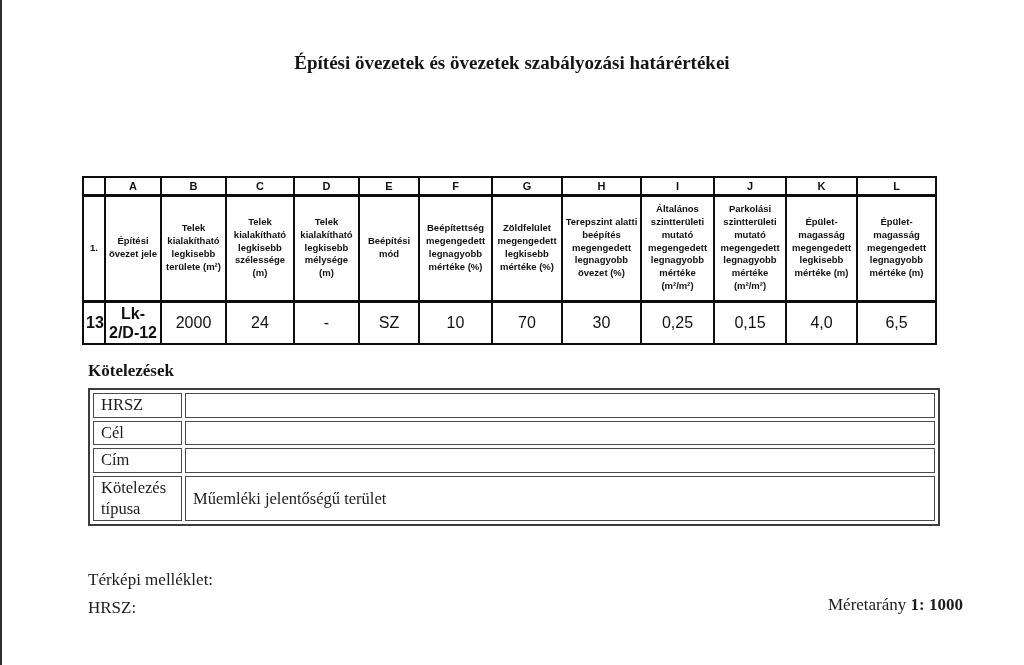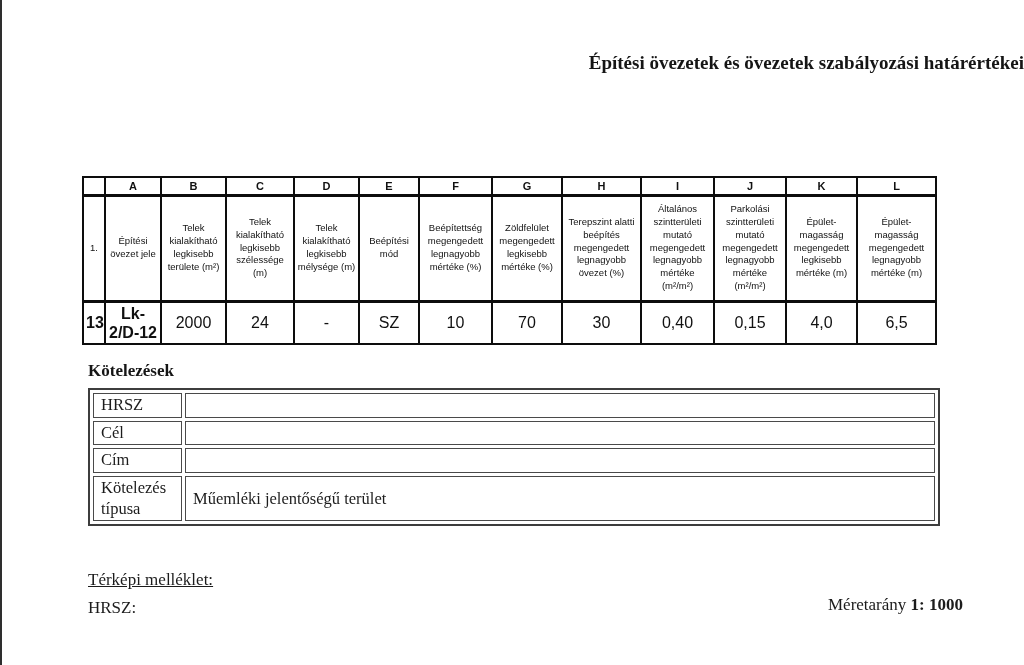--- a/index.html
+++ b/index.html
@@ -15,21 +15,21 @@
   .page-edge-line {
     position: absolute;
     left: 0; top: 0;
     width: 2px; height: 665px;
     background: #2e2e2e;
   }
   .doc-title {
     position: absolute;
     left: 0; top: 52px;
     width: 1024px;
-    text-align: right;
+    text-align: center;
     font-family: "Liberation Serif", serif;
     font-weight: bold;
     font-size: 19px;
     color: #151515;
   }
   .doc-subtitle {
     position: absolute;
     left: 0; top: 117px;
     width: 1024px;
     text-align: center;
@@ -56,21 +56,21 @@
     overflow: hidden;
   }
   .zoning tr.letters td {
     height: 18px;
     font-weight: bold;
     font-size: 11px;
     border-bottom-width: 3px;
   }
   .zoning tr.desc td {
     height: 106px;
-    font-weight: normal;
+    font-weight: bold;
     font-size: 9.5px;
     line-height: 1.35;
     border-bottom-width: 3px;
   }
   .zoning tr.data td {
     height: 33px;
     font-size: 16px;
   }
   .zoning td.numcol { font-weight: bold; font-size: 11px; }
   .zoning tr.data td.zonecode { font-weight: bold; line-height: 1.2; }
@@ -106,21 +106,21 @@
   .obligations tr.short td { height: 24px; }
   .obligations tr.tall td { height: 44px; }
   .obligations td.obl-label { line-height: 1.25; margin-top: 6px; }
   
   .footer-line {
     position: absolute;
     font-family: "Liberation Serif", serif;
     font-size: 17px;
     color: #1c1c1c;
   }
-  .map-attachment { left: 88px; top: 570px; text-decoration: underline; }
+  .map-attachment { left: 88px; top: 570px; }
   .hrsz-footer    { left: 88px; top: 598px; }
   .scale-line     { top: 595px; right: 61px; }
   .scale-line .scale-value { font-weight: bold; }
 </style>
 </head>
 <body>
 
 <div class="page">
   <div class="page-edge-line"></div>
 
@@ -176,21 +176,21 @@
     <tr class="data">
       <td class="numcol">13.</td>
       <td class="zonecode">Lk-2/D-12</td>
       <td>2000</td>
       <td>24</td>
       <td>-</td>
       <td>SZ</td>
       <td>10</td>
       <td>70</td>
       <td>30</td>
-      <td>0,40</td>
+      <td>0,25</td>
       <td>0,15</td>
       <td>4,0</td>
       <td>6,5</td>
     </tr>
   </tbody>
     </table>
 
   <div class="obl-heading">Kötelezések</div>
 
   <table class="obligations">

